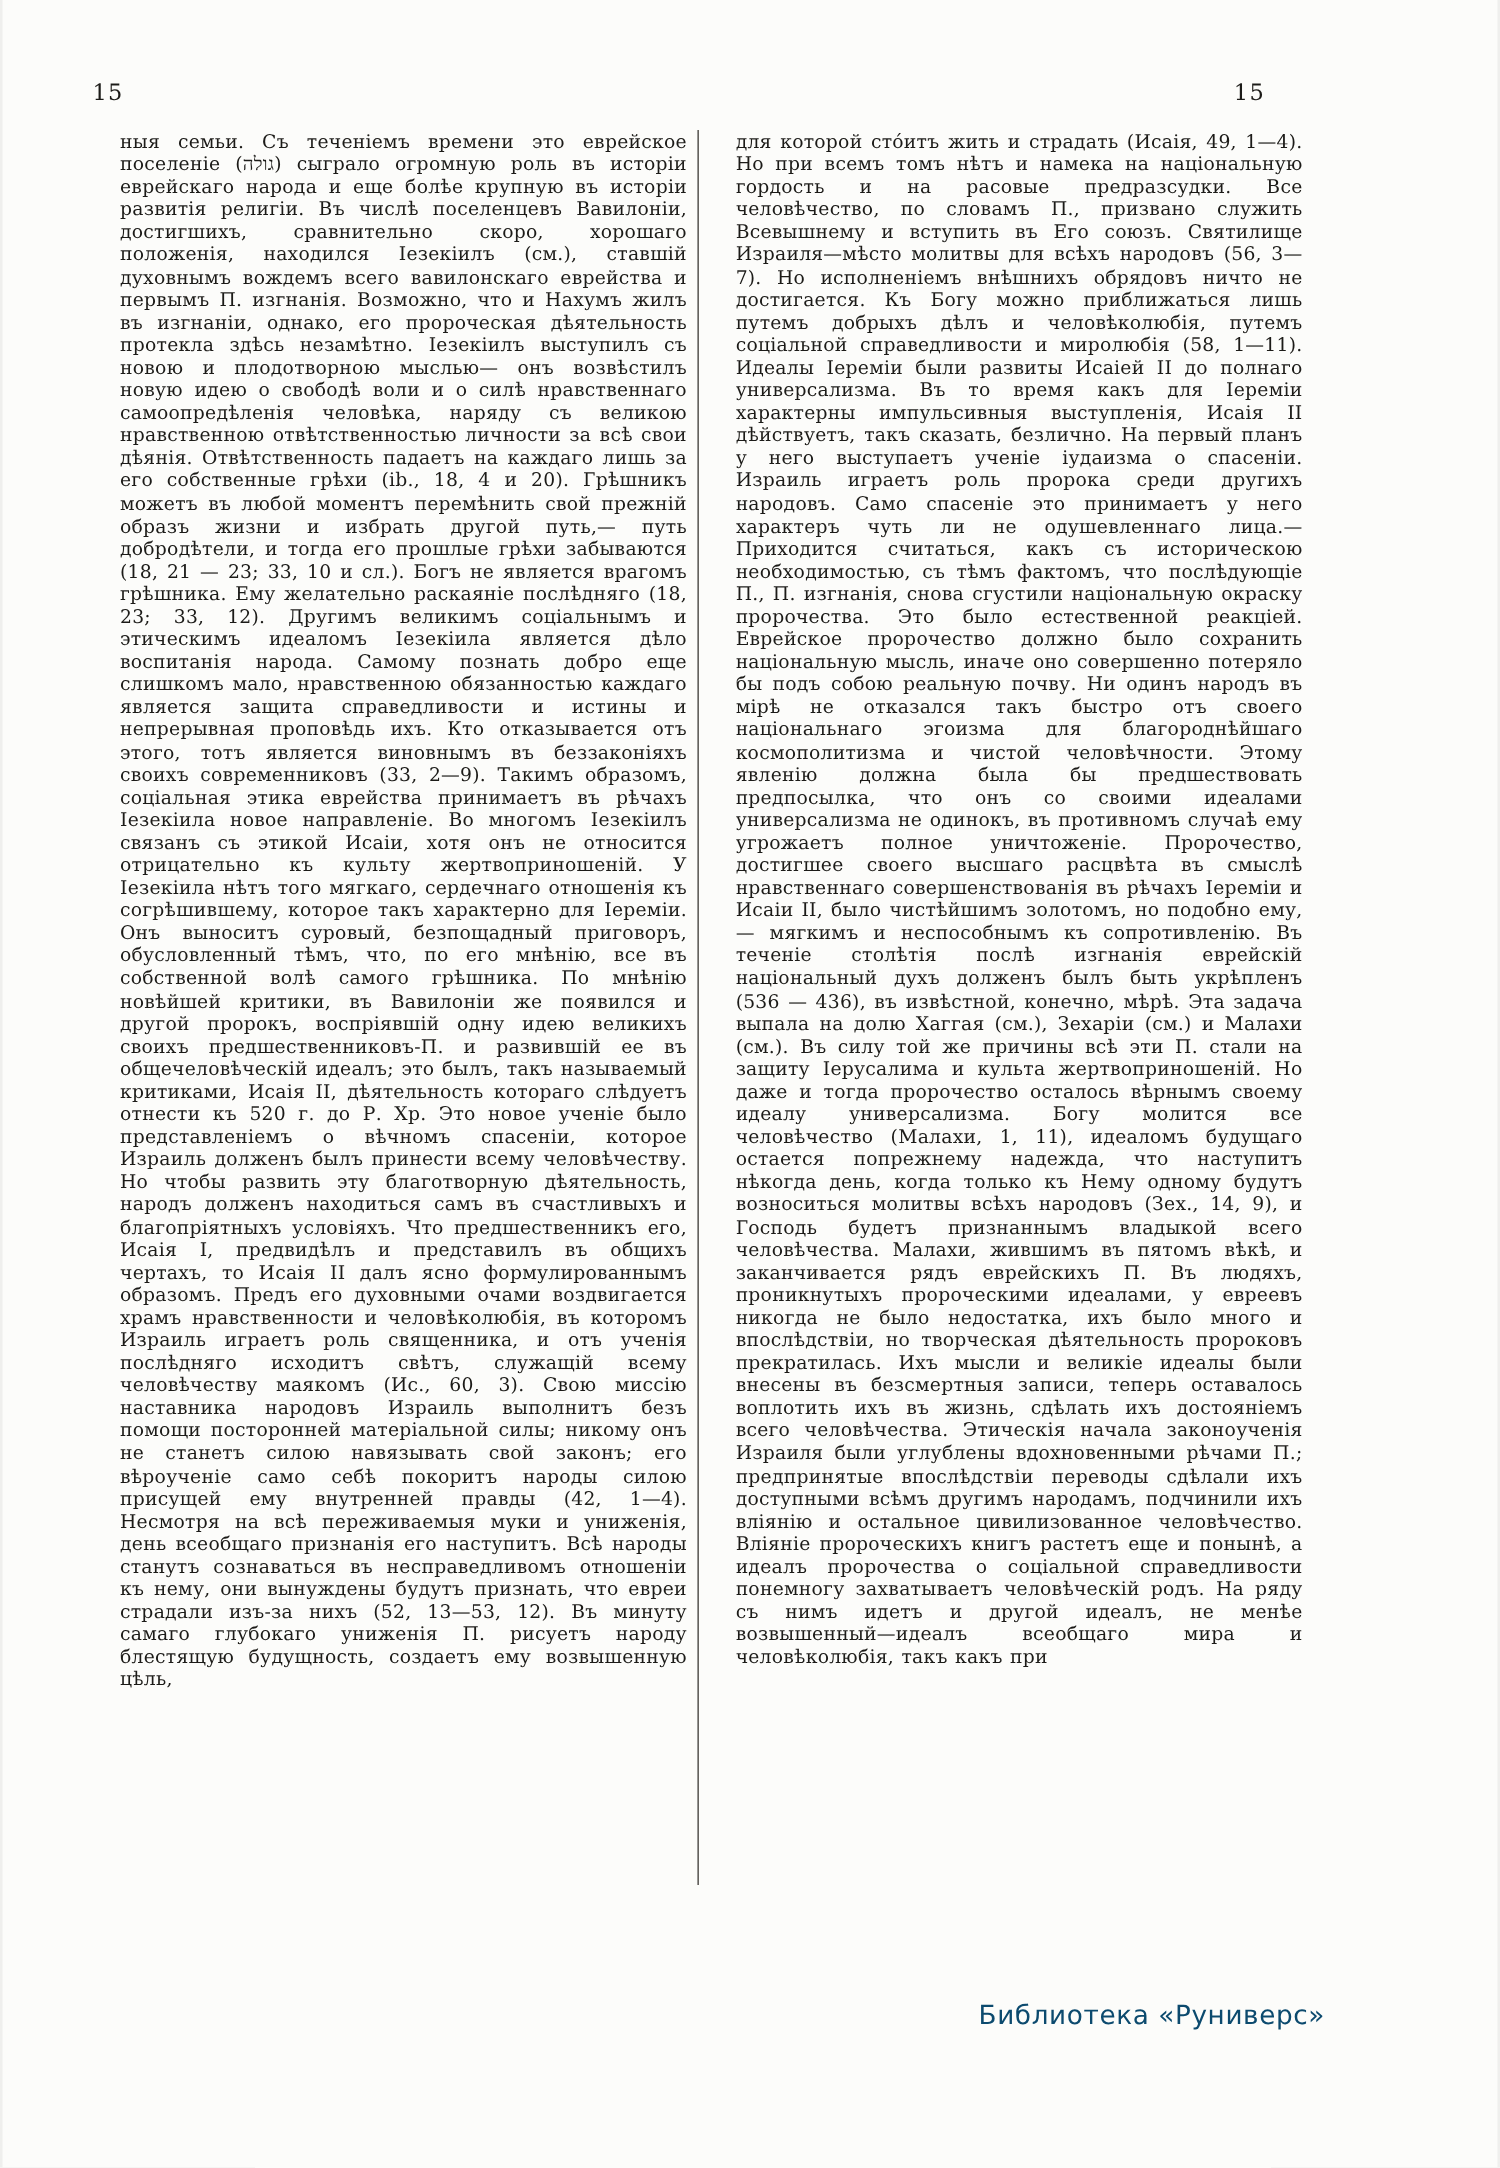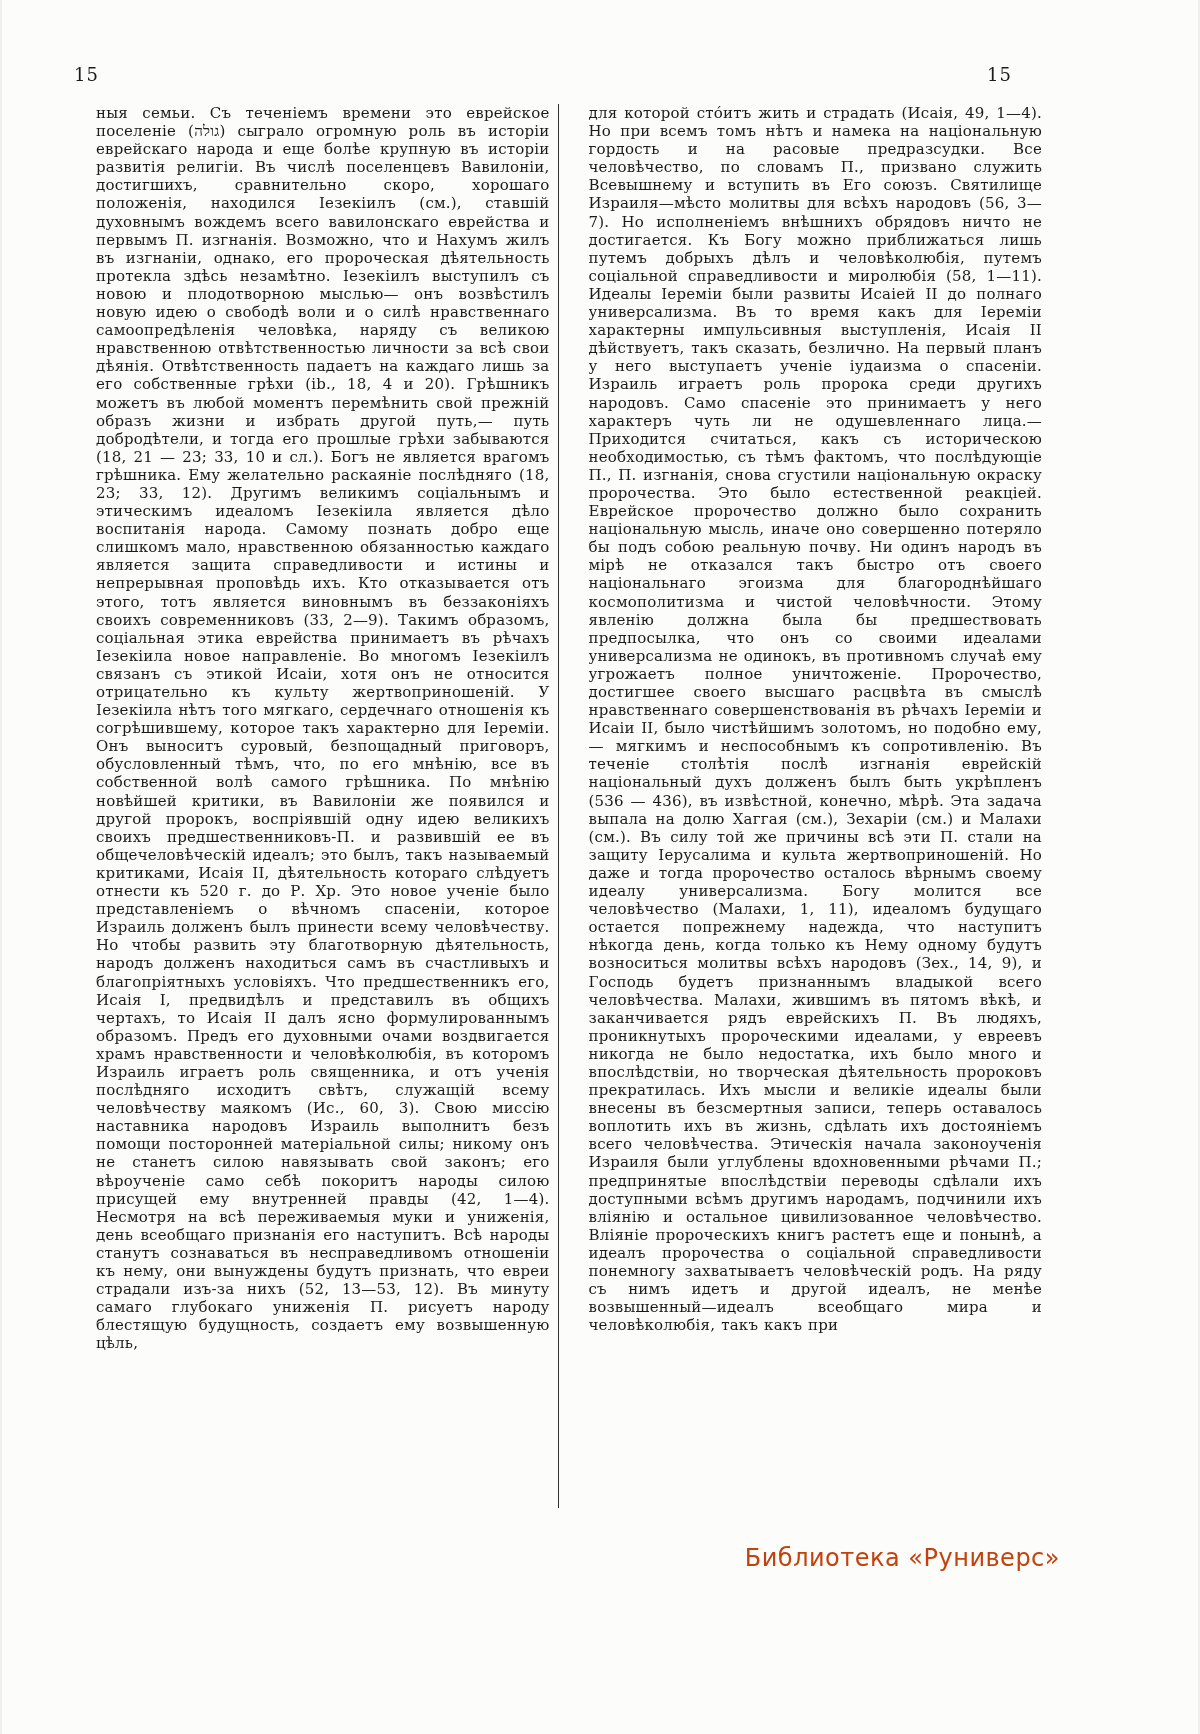--- a/index.html
+++ b/index.html
@@ -65,25 +65,25 @@
     margin-left: 22px;
   }
   .col-divider {
     width: 1px;
     background: #33312d;
     margin: 0 8px;
     flex: 0 0 auto;
   }
   .watermark {
     position: absolute;
-    top: 1544px;
+    top: 1600px;
     right: 138px;
     font-family: "DejaVu Sans", "Liberation Sans", sans-serif;
-    font-size: 24px;
-    color: #c2410c;
+    font-size: 21px;
+    color: #0c4a6e;
     letter-spacing: 0.5px;
   }
 </style>
 </head>
 <body>
 
 <div class="page">
 
   <div class="page-header">
     <span class="pagenum left">15</span>

